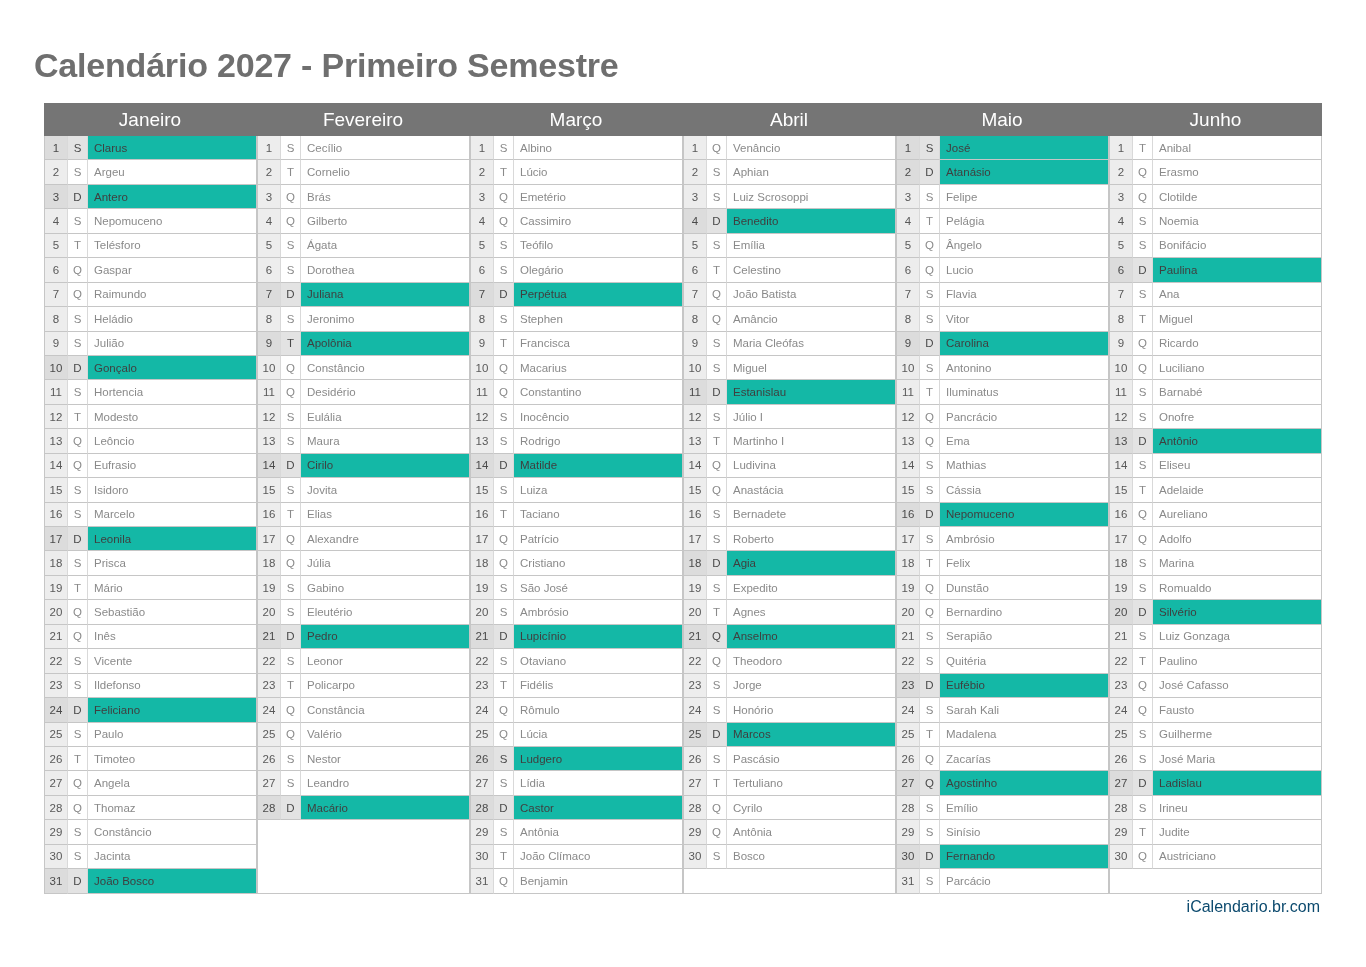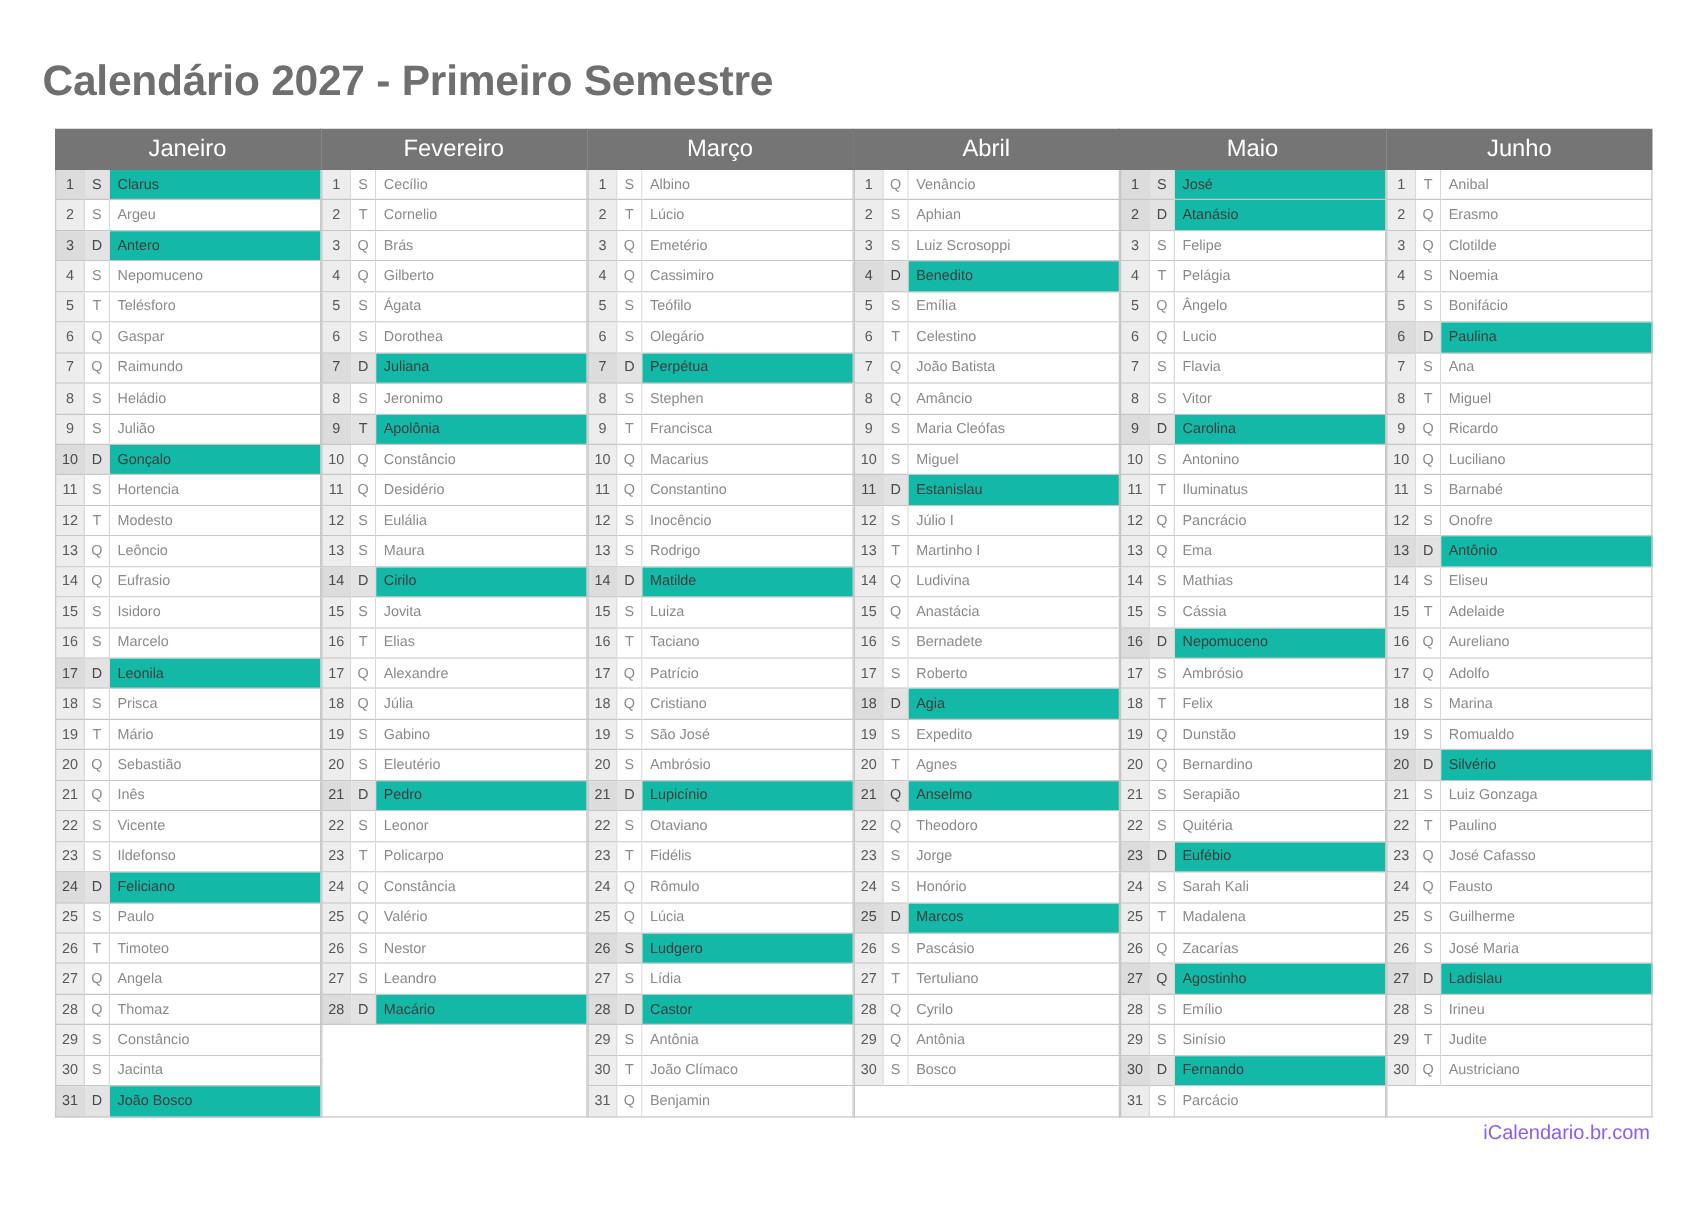--- a/index.html
+++ b/index.html
@@ -135,21 +135,21 @@
   .month-body .day-row:last-child .c-dow,
   .month-body .day-row:last-child .c-name {
     border-bottom: 1px solid #c6c6c6;
   }
 
   .footer {
     position: absolute;
     right: 46px;
     top: 898px;
     font-size: 16px;
-    color: #8b5cf6;
+    color: #0c4a6e;
     white-space: nowrap;
   }
 </style>
 </head>
 <body>
 
 <div class="page">
 
   <div class="title">Calendário 2027 - Primeiro Semestre</div>
 

